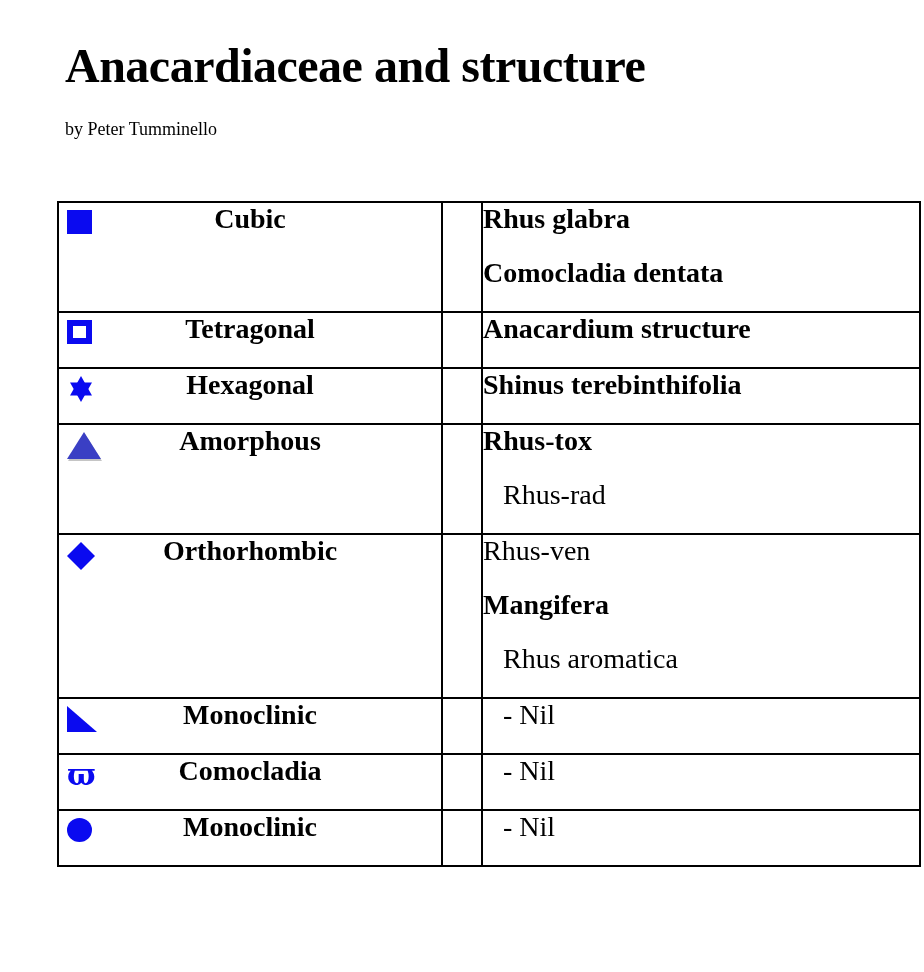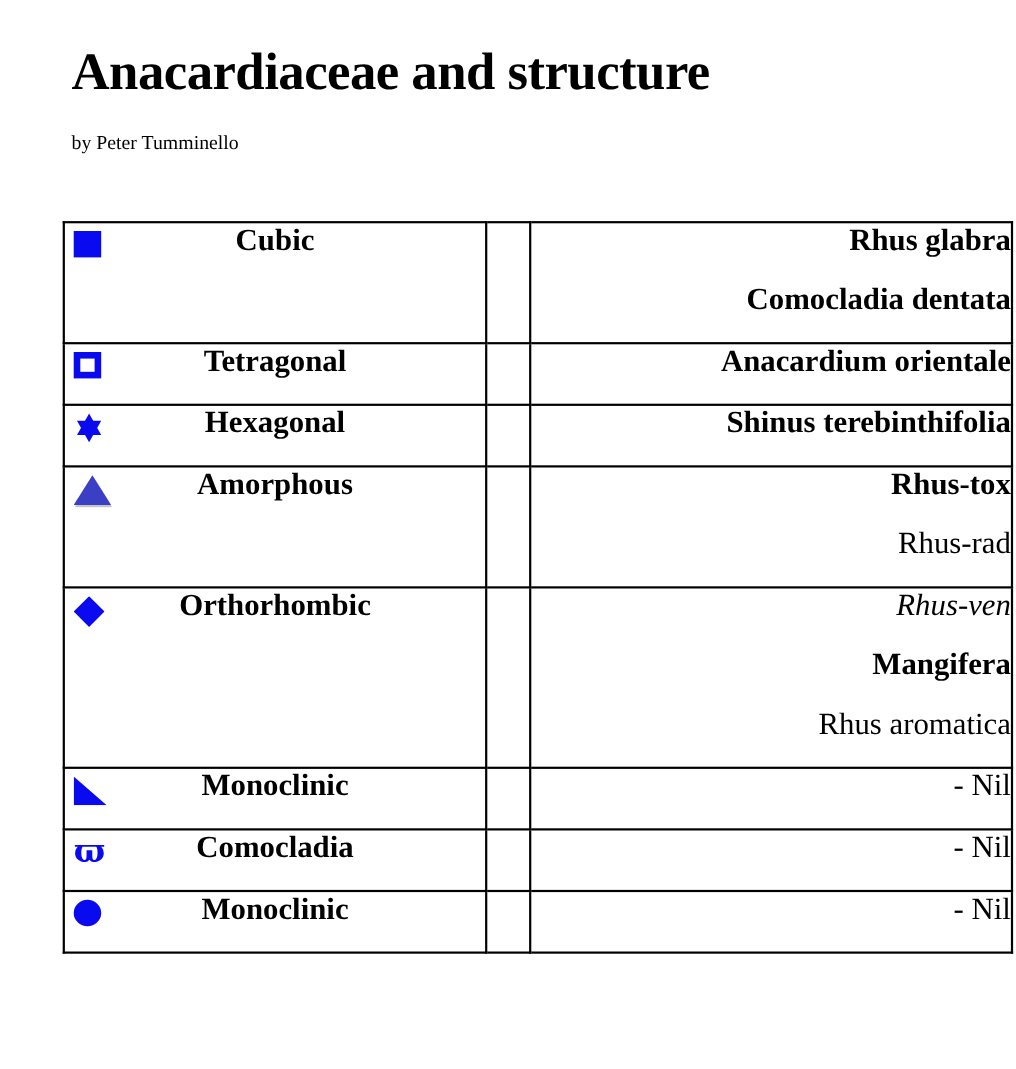--- a/index.html
+++ b/index.html
@@ -35,42 +35,42 @@
     width:746px;
     table-layout:fixed;
   }
   table.crystal td{
     border:2px solid var(--border);
     vertical-align:top;
     padding:0;
   }
   td.c1{width:384px;position:relative;padding:4px 4px 0 4px;}
   td.c2{width:40px;}
-  td.c3{width:438px;padding:4px 8px 0 10px;text-align:right;}
+  td.c3{width:438px;padding:4px 8px 0 10px;}
   .icon{
     position:absolute;
     left:8px;
     top:7px;
     display:inline-flex;
     align-items:flex-start;
   }
   .syslabel{
     text-align:center;
     font-weight:bold;
     font-size:28px;
     line-height:32px;
     margin-bottom:22px;
   }
   p.remedy{
     margin:0 0 22px 0;
     font-size:28px;
     line-height:32px;
   }
   p.remedy.bold{font-weight:bold;}
-  p.remedy.italic{font-style:italic;padding-left:28px;}
+  p.remedy.italic{}
   p.remedy.regular{font-weight:normal;padding-left:20px;}
   
   .ic{display:block;}
   .ic-filled-square{width:25px;height:24px;background:var(--icon-blue);}
   .ic-hollow-square{width:25px;height:24px;border:6px solid var(--icon-blue);background:#fff;}
   .ic-six-pointed-star{color:var(--icon-blue);}
   .ic-filled-diamond{color:var(--icon-blue);}
   .ic-lower-left-triangle{color:var(--icon-blue);}
   .ic-filled-triangle{color:var(--trigonal-blue);filter:drop-shadow(1px 2px 0 rgba(150,150,150,0.55));}
   .ic-filled-circle{width:25px;height:24px;border-radius:50%;background:var(--icon-blue);}
@@ -109,21 +109,21 @@
     <td class="c1">
       <span class="icon">
 
         <span class="ic ic-hollow-square"></span>
 
       </span>
       <div class="syslabel">Tetragonal</div>
     </td>
     <td class="c2"></td>
     <td class="c3">
-            <p class="remedy bold">Anacardium orientale</p>
+            <p class="remedy bold">Anacardium structure</p>
           </td>
   </tr>
         <tr>
     <td class="c1">
       <span class="icon">
 
         <svg class="ic ic-six-pointed-star" width="28" height="26" viewBox="0 0 28 26">
           <polygon points="14,0 25,19.5 3,19.5" fill="currentColor"></polygon>
           <polygon points="14,26 25,6.5 3,6.5" fill="currentColor"></polygon>
         </svg>

